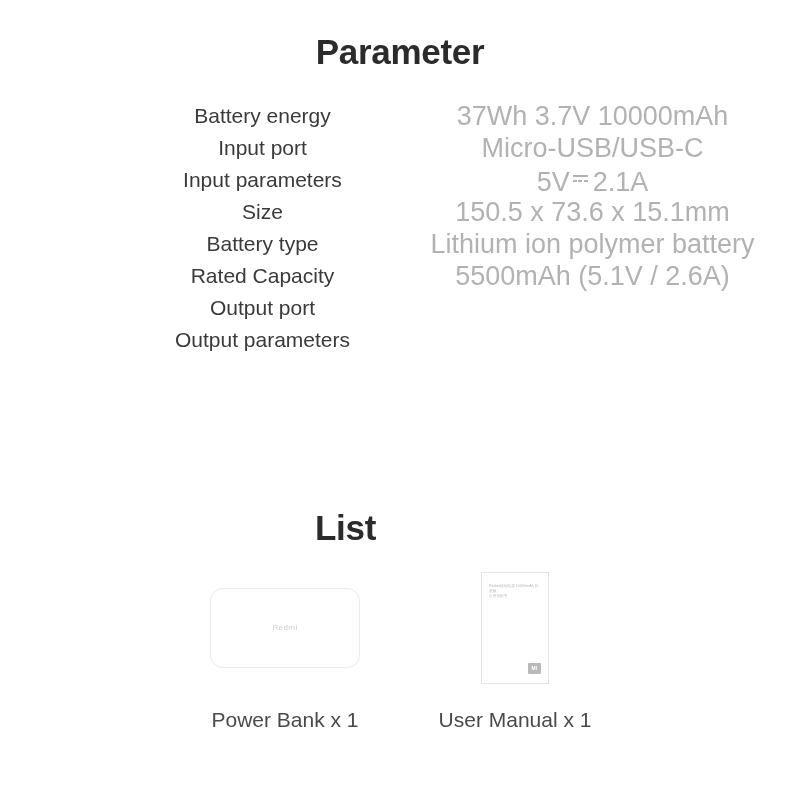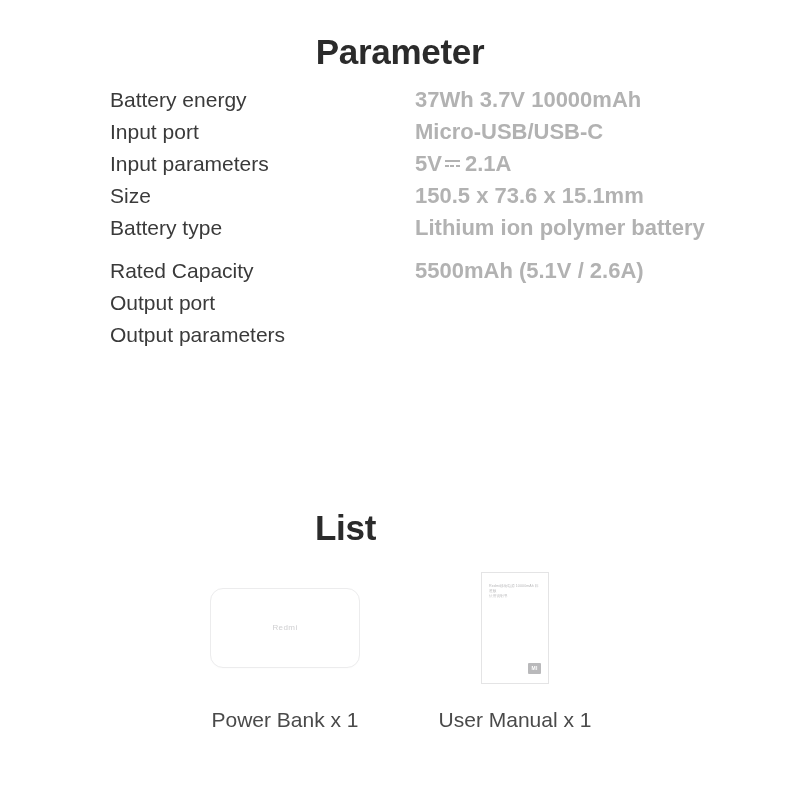--- a/index.html
+++ b/index.html
@@ -29,46 +29,47 @@
     color: #2b2b2b;
     letter-spacing: -0.3px;
   }
   #parameter-title { position: absolute; left: 0; top: 32px; width: 800px; }
   #list-title      { position: absolute; left: 0; top: 508px; width: 691px; }
 
   
   .param-table {
     position: absolute;
     left: 110px;
-    top: 84px;
+    top: 100px;
     width: 660px;
+    text-align: center;
   }
   .param-row {
     display: flex;
     align-items: flex-start;
     height: 32px;
   }
-  .param-row.gap-before { margin-top: 11px; }
+  .param-row.gap-before { }
   .param-row.tall { height: auto; }
 
   .param-label {
     width: 305px;
     flex: 0 0 305px;
     font-size: 21px;
     line-height: 32px;
     color: #3a3a3a;
     font-weight: 400;
     white-space: nowrap;
   }
   .param-value {
     flex: 1 1 auto;
-    font-size: 22px;
+    font-size: 27px;
     line-height: 32px;
     color: #b2b2b2;
-    font-weight: 700;
+    font-weight: 400;
     white-space: nowrap;
   }
   .param-value .vline { display: block; }
   .dc {
     display: inline-block;
     position: relative;
     width: 17px;
     height: 1em;
     vertical-align: baseline;
     margin: 0 3px;

